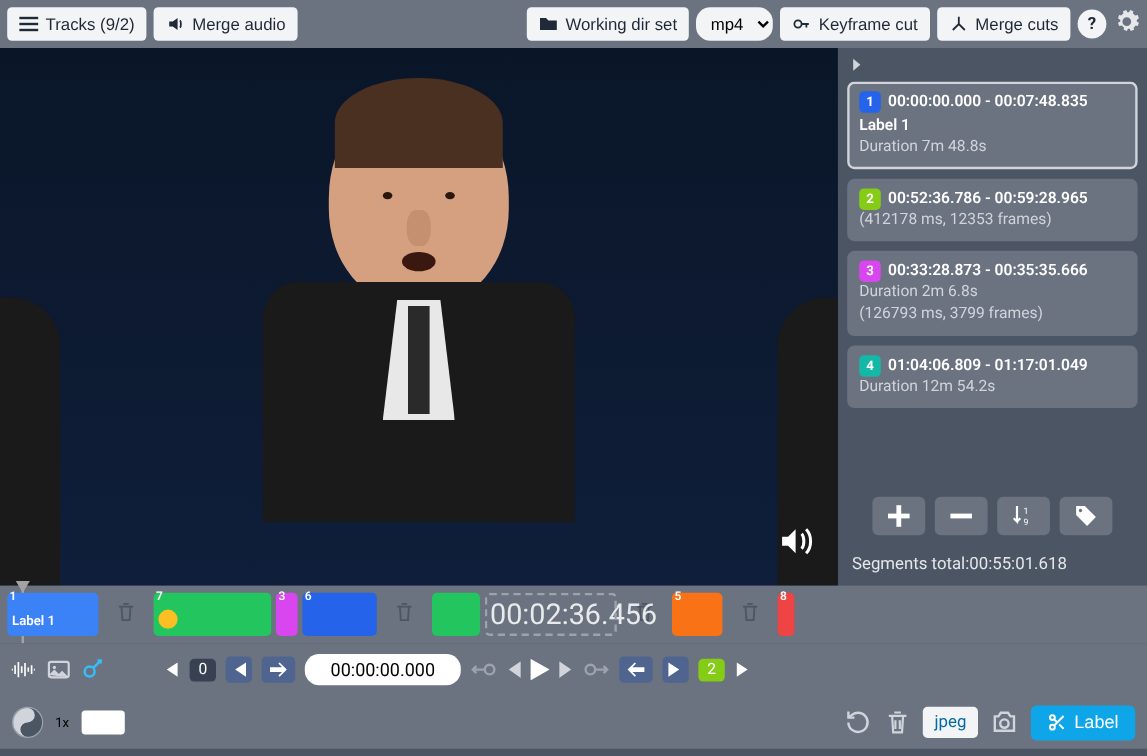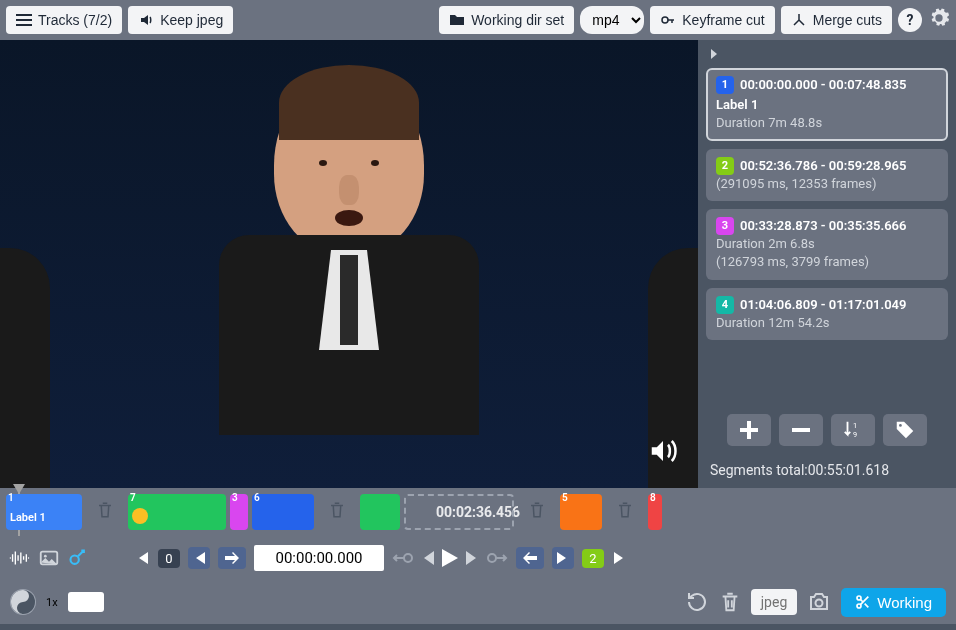--- a/index.html
+++ b/index.html
@@ -36,54 +36,54 @@
   .seg-label{color:#fff;font-weight:600;margin-top:2px}
   .seg-dur{color:#d1d5db}
   .seg-actions{display:flex;gap:8px;padding:6px 8px;justify-content:center}
   .seg-actions .action{width:44px;height:32px;background:#6b7280;border-radius:5px;display:flex;align-items:center;justify-content:center;cursor:pointer}
   .seg-total{display:flex;justify-content:flex-start;padding:10px 12px;font-size:14px;color:#e5e7eb}
   .timeline{height:48px;background:#6b7280;display:flex;align-items:center;position:relative;padding:0 4px}
   .tl-seg{height:36px;border-radius:4px;margin:0 2px;position:relative;display:flex;align-items:center;padding:0 4px;font-size:11px;color:#fff;font-weight:600}
   .tl-num{position:absolute;top:-2px;left:2px;font-size:10px}
   .tl-trash{color:#4b5563;margin:0 12px;cursor:pointer}
   .tl-face{width:16px;height:16px;border-radius:50%;background:#fbbf24;display:inline-block}
-  .tl-time{position:absolute;left:50%;top:50%;transform:translate(-50%,-50%);font-size:14px;color:rgba(255,255,255,0.85);font-weight:700;pointer-events:none;font-variant-numeric:tabular-nums}
+  .tl-time{position:absolute;left:50%;top:50%;transform:translate(-50%,-50%);font-size:24px;color:rgba(255,255,255,0.85);font-weight:400;pointer-events:none;font-variant-numeric:tabular-nums}
   .playhead{position:absolute;left:18px;top:0;bottom:0;width:2px;background:#a3a3a3}
   .playhead::before{content:'';position:absolute;top:-4px;left:-5px;width:12px;height:10px;background:#a3a3a3;clip-path:polygon(0 0,100% 0,50% 100%)}
   .controls{height:44px;background:#6b7280;display:flex;align-items:center;gap:8px;padding:0 8px}
   .ctrl-icon{cursor:pointer;display:flex;align-items:center;justify-content:center}
   .ctrl-box{background:#374151;color:#fff;border-radius:4px;padding:2px 6px;font-size:13px;cursor:pointer;min-width:22px;text-align:center}
   .ctrl-box.lit{background:#84cc16}
-  .timecode{background:#fff;color:#000;border-radius:2px;padding:4px 10px;font-size:15px;font-variant-numeric:tabular-nums;cursor:text;min-width:130px;text-align:center}
+  .timecode{background:#fff;color:#000;border-radius:12px;padding:4px 10px;font-size:15px;font-variant-numeric:tabular-nums;cursor:text;min-width:130px;text-align:center}
   .bottom-bar{height:44px;background:#6b7280;display:flex;align-items:center;gap:10px;padding:0 10px}
   .yin{width:26px;height:26px;border-radius:50%;background:#9ca3af;position:relative;cursor:pointer}
   .speed-box{background:#fff;border-radius:3px;width:36px;height:20px;cursor:pointer}
   .bottom-spacer{flex:1}
   .export-btn{background:#0ea5e9;color:#fff;border:none;border-radius:5px;padding:6px 14px;font-size:15px;font-weight:500;cursor:pointer;display:flex;align-items:center;gap:6px}
-  .fmt-btn{background:#f3f4f6;color:#737373;border-radius:4px;padding:5px 10px;font-size:14px;cursor:pointer}
+  .fmt-btn{background:#f3f4f6;color:#0369a1;border-radius:4px;padding:5px 10px;font-size:14px;cursor:pointer}
   select.sel{background:#f3f4f6;border:none;border-radius:12px;padding:4px 8px;font-size:14px;height:28px;cursor:pointer}
 </style>
 </head>
 <body>
 
 <div class="toolbar">
   <button class="btn">
     <svg viewBox="0 0 16 16" fill="currentColor">
         <rect y="2" width="16" height="2"></rect>
         <rect y="7" width="16" height="2"></rect>
         <rect y="12" width="16" height="2"></rect>
       </svg>
-    <span>Tracks (7/2)</span>
+    <span>Tracks (9/2)</span>
   </button>
   <button class="btn">
     <svg viewBox="0 0 16 16" fill="currentColor">
         <path d="M3 6v4h3l4 3V3L6 6H3z"></path>
         <path d="M12 5c1 1 1 5 0 6" stroke="currentColor" fill="none" stroke-width="1.5"></path>
       </svg>
-    <span>Keep jpeg</span>
+    <span>Merge audio</span>
   </button>
   <div class="spacer"></div>
   <button class="btn">
     <svg viewBox="0 0 16 16" fill="currentColor">
         <path d="M1 3h5l2 2h7v8H1z"></path>
       </svg>
     <span>Working dir set</span>
   </button>
   <select class="sel">
     <option>mp4</option>
@@ -151,21 +151,21 @@
             <span>00:00:00.000 - 00:07:48.835</span>
           </div>
           <div class="seg-label">Label 1</div>
           <div class="seg-dur">Duration 7m 48.8s</div>
         </div>
         <div class="seg-item">
           <div class="seg-top">
             <span class="seg-badge" style="background:#84cc16">2</span>
             <span>00:52:36.786 - 00:59:28.965</span>
           </div>
-          <div class="seg-dur">(291095 ms, 12353 frames)</div>
+          <div class="seg-dur">(412178 ms, 12353 frames)</div>
         </div>
         <div class="seg-item">
           <div class="seg-top">
             <span class="seg-badge" style="background:#d946ef">3</span>
             <span>00:33:28.873 - 00:35:35.666</span>
           </div>
           <div class="seg-dur">Duration 2m 6.8s</div>
           <div class="seg-dur">(126793 ms, 3799 frames)</div>
         </div>
         <div class="seg-item">
@@ -357,15 +357,15 @@
         <path d="M4 7h3l2-3h6l2 3h3v12H4z" fill="none" stroke="#d1d5db" stroke-width="2"></path>
         <circle cx="12" cy="13" r="3.5" fill="none" stroke="#d1d5db" stroke-width="2"></circle>
       </svg>
     </div>
   <button class="export-btn">
     <svg width="16" height="16" viewBox="0 0 24 24" fill="none" stroke="#fff" stroke-width="2.5">
         <circle cx="6" cy="6" r="3"></circle>
         <circle cx="6" cy="18" r="3"></circle>
         <path d="M20 4L8.12 15.88M14.47 14.48L20 20M8.12 8.12L12 12"></path>
       </svg>
-    <span>Working</span>
+    <span>Label</span>
   </button>
 </div>
 
 </body></html>

